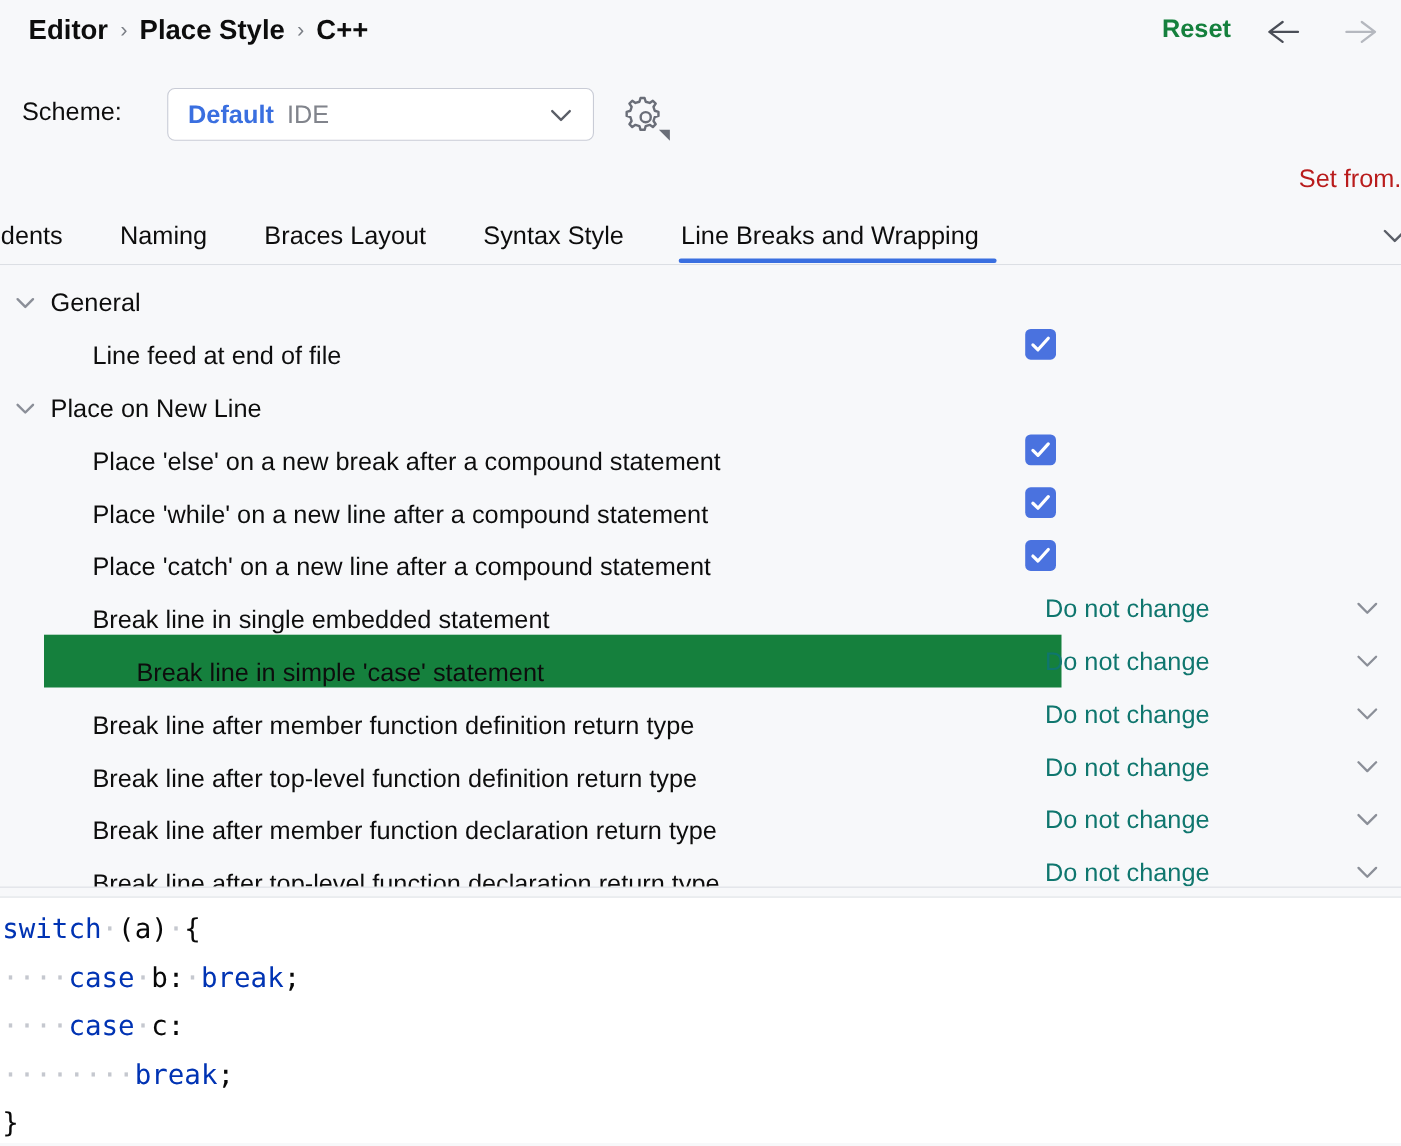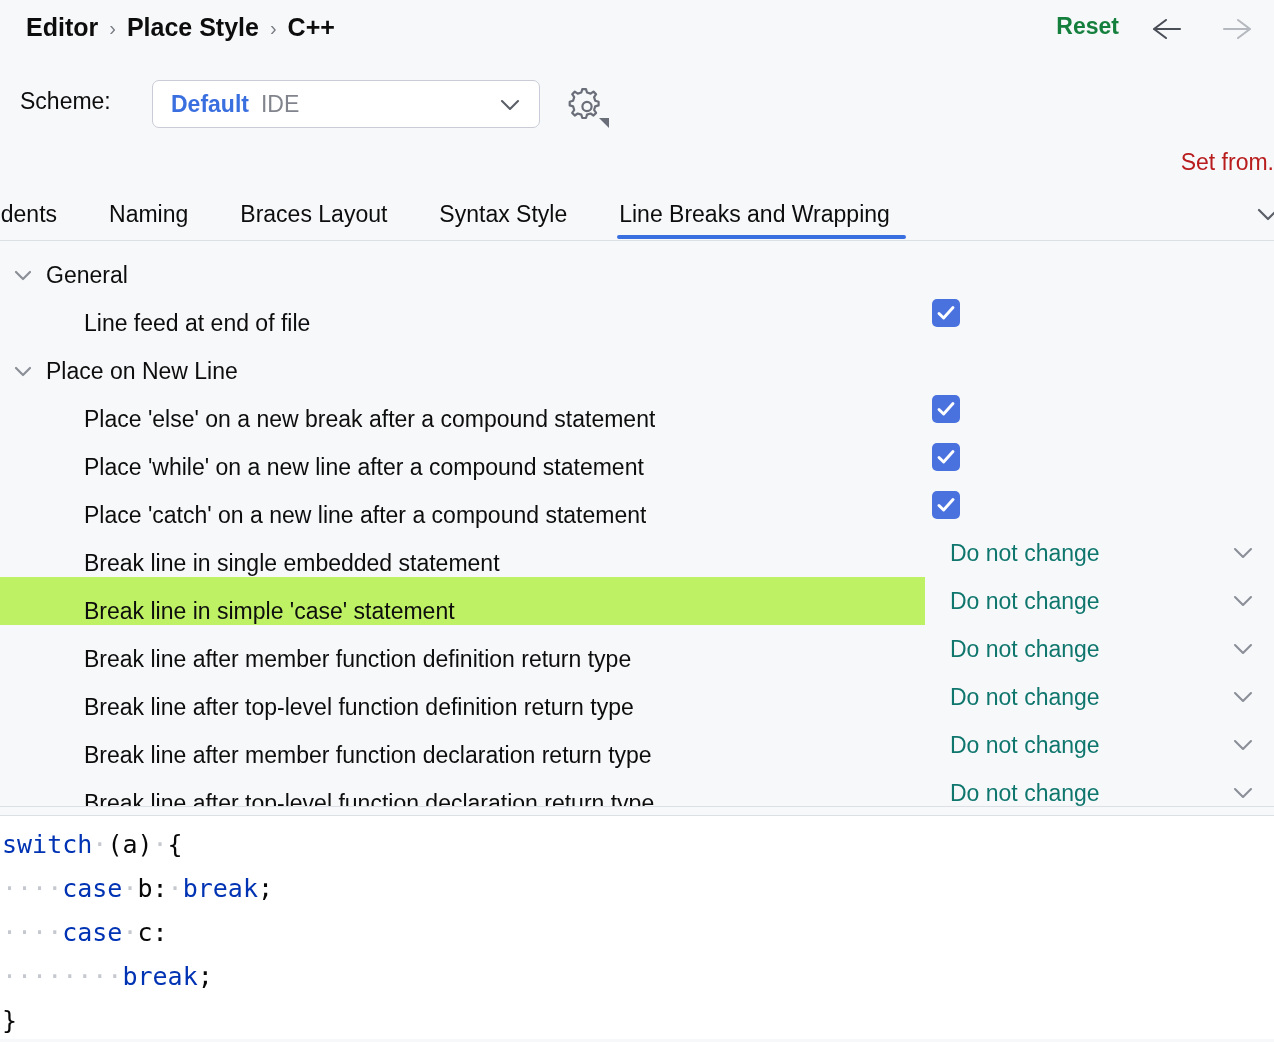--- a/index.html
+++ b/index.html
@@ -173,21 +173,21 @@
     border-bottom: 1px solid #dcdfe4;
   }
   .row {
     position: relative;
     height: 48px;
     display: flex;
     align-items: center;
     box-sizing: border-box;
   }
   .row.group { }
-  .row.selected .row-label-wrap { background: #bef264; }
+  .row.selected .row-label-wrap { background: #15803d; margin-left: 40px; }
   .row .row-label-wrap {
     position: absolute;
     left: 0; top: 0;
     width: 925px; height: 48px;
     display: flex;
     align-items: flex-end;
     box-sizing: border-box;
   }
   .tree-chevron {
     width: 30px; height: 28px;

